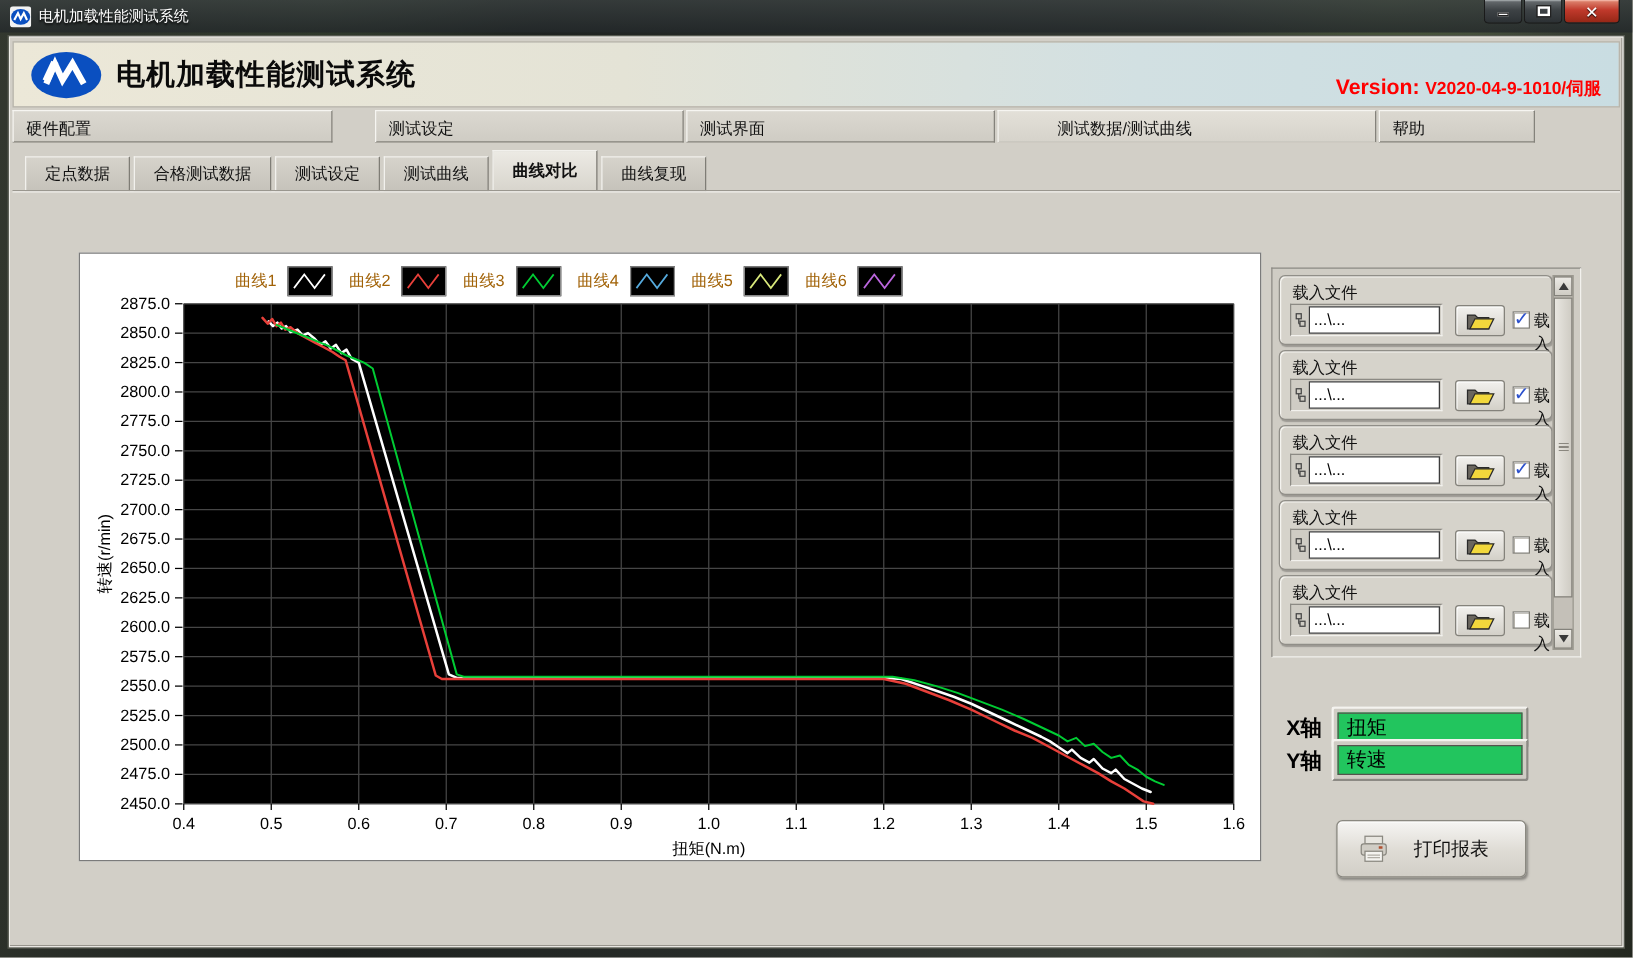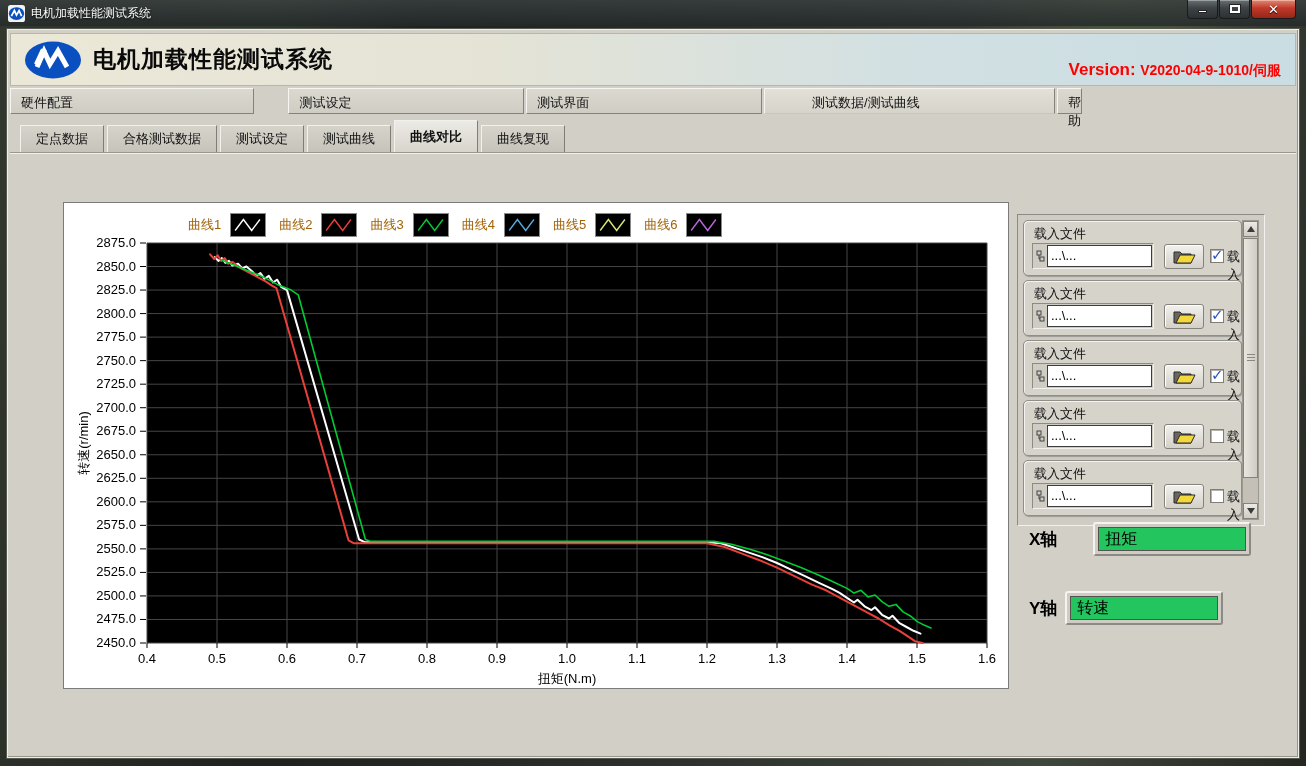--- a/index.html
+++ b/index.html
@@ -37,21 +37,21 @@
   .header { position:absolute; left:2px; top:3px; width:1286px; height:53px;
     background:linear-gradient(90deg,#ece8d8 0%,#e4e3d6 38%,#d2e0e2 70%,#c9dde2 100%);
     border:1px solid #b8b5ab; }
   .logo { position:absolute; left:12px; top:6px; }
   .header-title { position:absolute; left:82px; top:0; height:51px; line-height:51px;
     font-size:23px; font-weight:bold; color:#0a0a0a; letter-spacing:1px; }
   .version { position:absolute; right:14px; top:26px; color:#f00; white-space:nowrap; }
   .version-label { font-size:17px; font-weight:bold; }
   .version-value { font-size:14px; font-weight:bold; }
   
-  .main-tabs { position:absolute; left:2px; top:58px; width:1072px; height:26px; display:flex; gap:2px; }
+  .main-tabs { position:absolute; left:2px; top:58px; width:1218px; height:26px; display:flex; gap:2px; }
   .main-tab { height:26px; background:linear-gradient(#dbd8d0,#cfccc4);
     border-top:1px solid #f6f5f1; border-left:1px solid #f6f5f1;
     border-right:1px solid #84827b; border-bottom:1px solid #84827b;
     font-size:13px; color:#111; padding:5px 0 0 10px; }
   .main-tab.active { background:linear-gradient(#e3e0d8,#d6d3cb); border-bottom:1px solid #c9c6be;padding-left:47px; }
   .mt-0{width:256px;} .mt-1{width:247px;margin-left:32px;} .mt-2{width:247px;} .mt-3{width:303px;} .mt-4{flex:1;}
   
   .sub-tabs { position:absolute; left:12px; top:90px; height:33px; display:flex; gap:3px; align-items:flex-end; }
   .sub-tab { height:28px; background:linear-gradient(#d6d3cb,#c6c3bb);
     border-top:1px solid #f2f1ed; border-left:1px solid #f2f1ed;
@@ -101,21 +101,21 @@
     border-bottom:6px solid #3a3a3a; }
   .tri-down { width:0; height:0; border-left:4px solid transparent; border-right:4px solid transparent;
     border-top:6px solid #3a3a3a; }
   .sb-thumb { position:absolute; left:0; top:17px; width:15px; height:240px;
     background:linear-gradient(90deg,#e8e6e0,#cfccc4); border:1px solid #84827b;
     display:flex; align-items:center; justify-content:center; }
   .thumb-grip { width:8px; height:8px;
     background:repeating-linear-gradient(#8a877f 0 1px, transparent 1px 3px); }
   
   .axis-row { position:absolute; display:flex; align-items:center; }
-  .axis-row.x { left:1021px; top:492px;gap:28px; }
+  .axis-row.x { left:1021px; top:535px; }
   .axis-row.y { left:1021px; top:561px; }
   .axis-label { font-size:17px; font-weight:bold; color:#000; margin-right:8px; }
   .axis-input { width:158px; height:34px; background:#cfccc4;
     border:2px solid; border-color:#f4f3ef #8c8a84 #8c8a84 #f4f3ef; border-radius:3px; padding:3px; }
   .axis-input-inner { width:100%; height:100%; background:#22c55e; border:1px solid #55534d;
     font-size:16px; color:#000; padding:2px 6px; display:flex; align-items:center; }
   
   .print-btn { position:absolute; left:1061px; top:626px; width:152px; height:46px;
     background:linear-gradient(#f6f5f3,#dedbd4 55%,#d2cfc7); border:1px solid #8a8880; border-radius:5px;
     box-shadow:1px 2px 2px rgba(0,0,0,.35), inset 0 1px 0 #fff;
@@ -464,14 +464,25 @@
       <div class="axis-input-inner">扭矩</div>
     </div>
   </div>
   <div class="axis-row y">
     <span class="axis-label">Y轴</span>
     <div class="axis-input">
       <div class="axis-input-inner">转速</div>
     </div>
   </div>
 
+  <div class="print-btn">
+    <svg class="print-icon" width="26" height="24" viewBox="0 0 26 24">
+      <rect x="6" y="2" width="14" height="6" fill="#e8e6e0" stroke="#8a8880"></rect>
+      <rect x="3" y="8" width="20" height="9" rx="2" fill="#d0cdc5" stroke="#8a8880"></rect>
+      <rect x="17" y="10" width="3" height="2" fill="#b05030"></rect>
+      <rect x="6" y="14" width="14" height="8" fill="#f4f3ef" stroke="#8a8880"></rect>
+      <line x1="8" y1="17" x2="18" y2="17" stroke="#b0ada5"></line>
+      <line x1="8" y1="19" x2="18" y2="19" stroke="#b0ada5"></line>
+    </svg>
+    <span class="print-label">打印报表</span>
+  </div>
 
 </div>
 
 </body></html>

